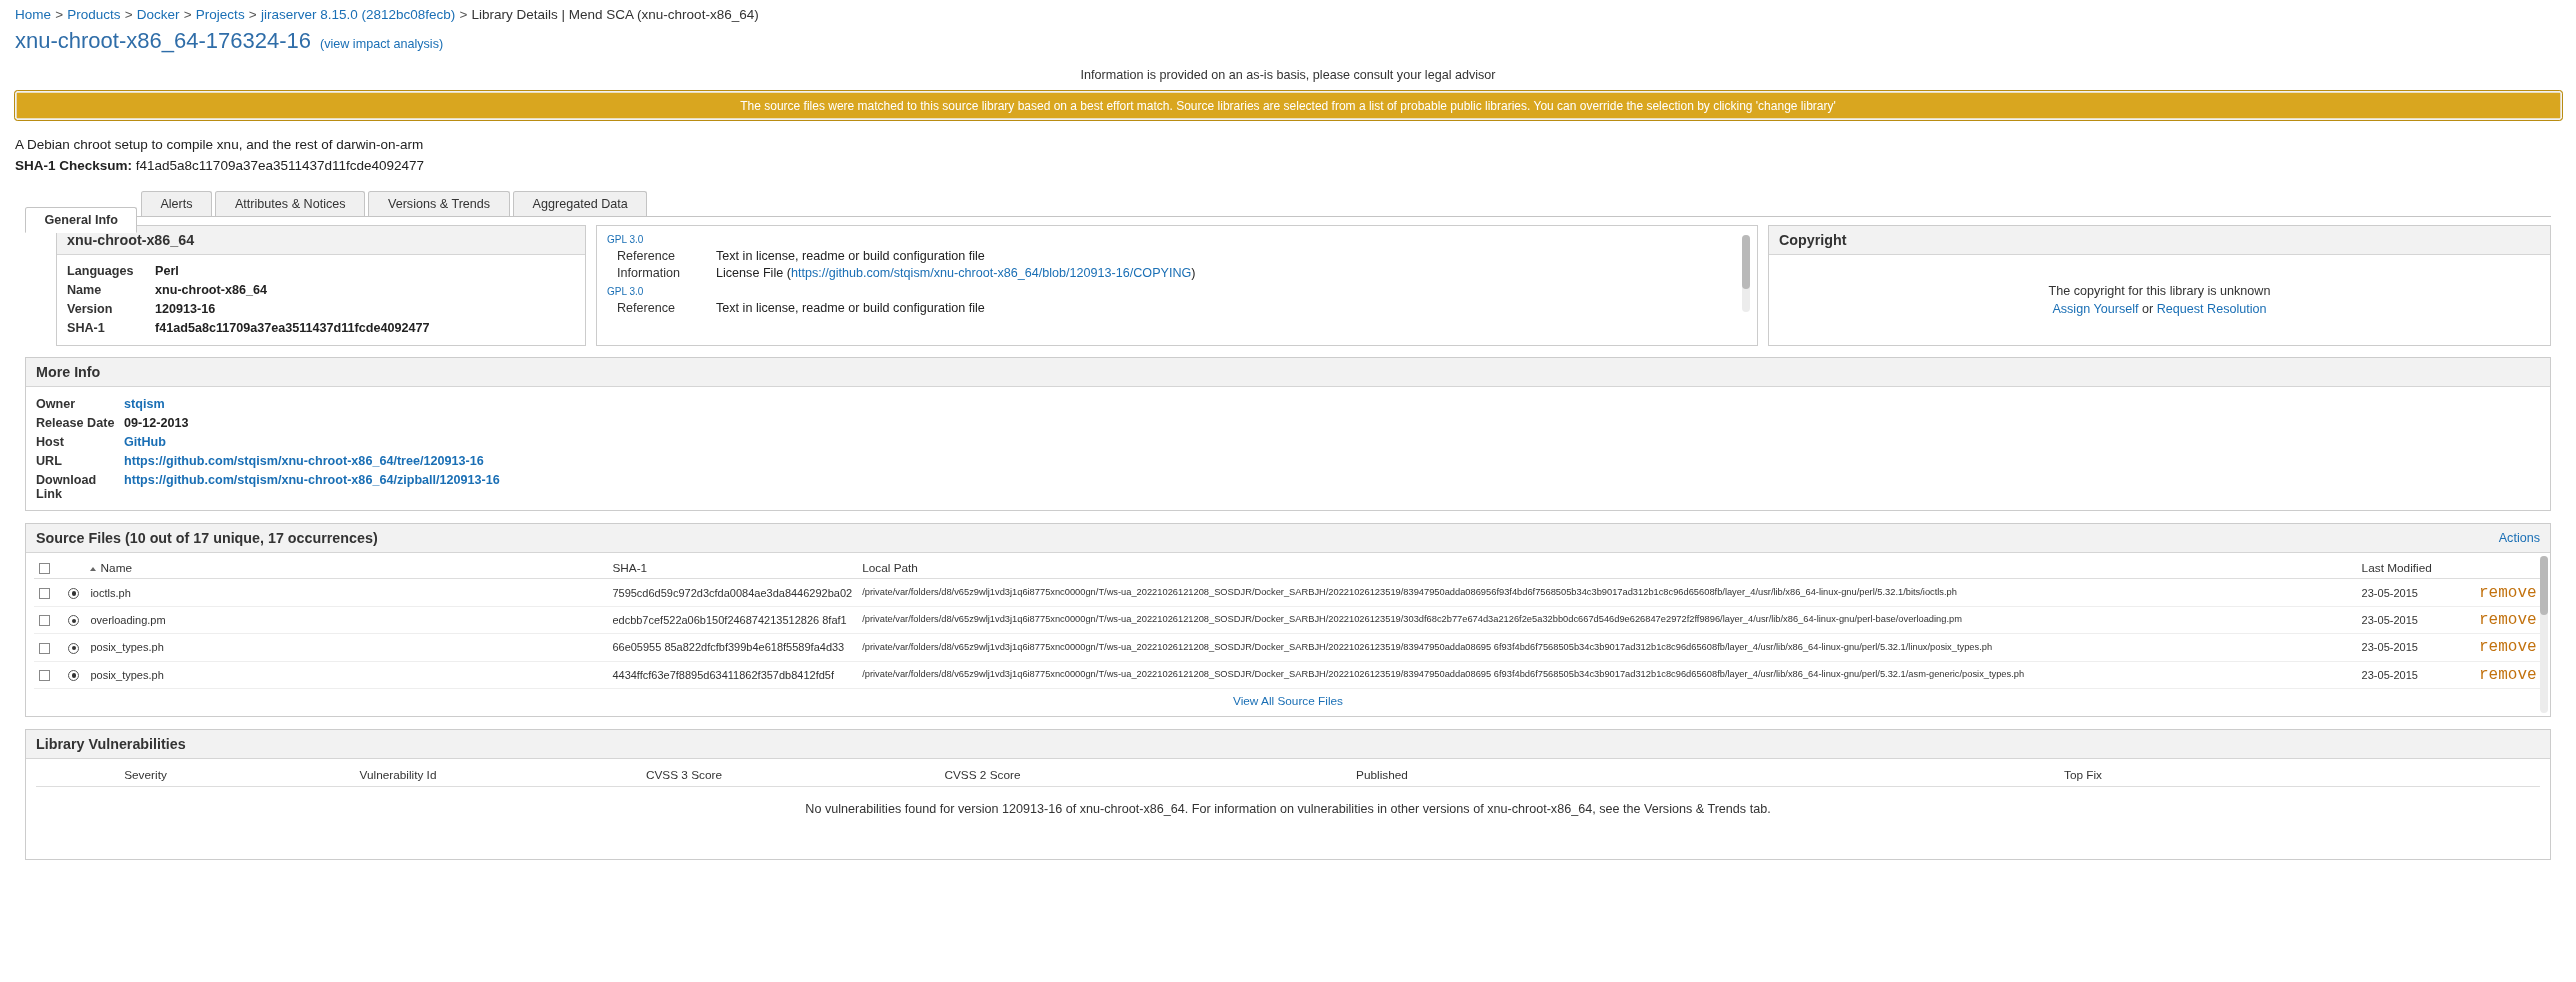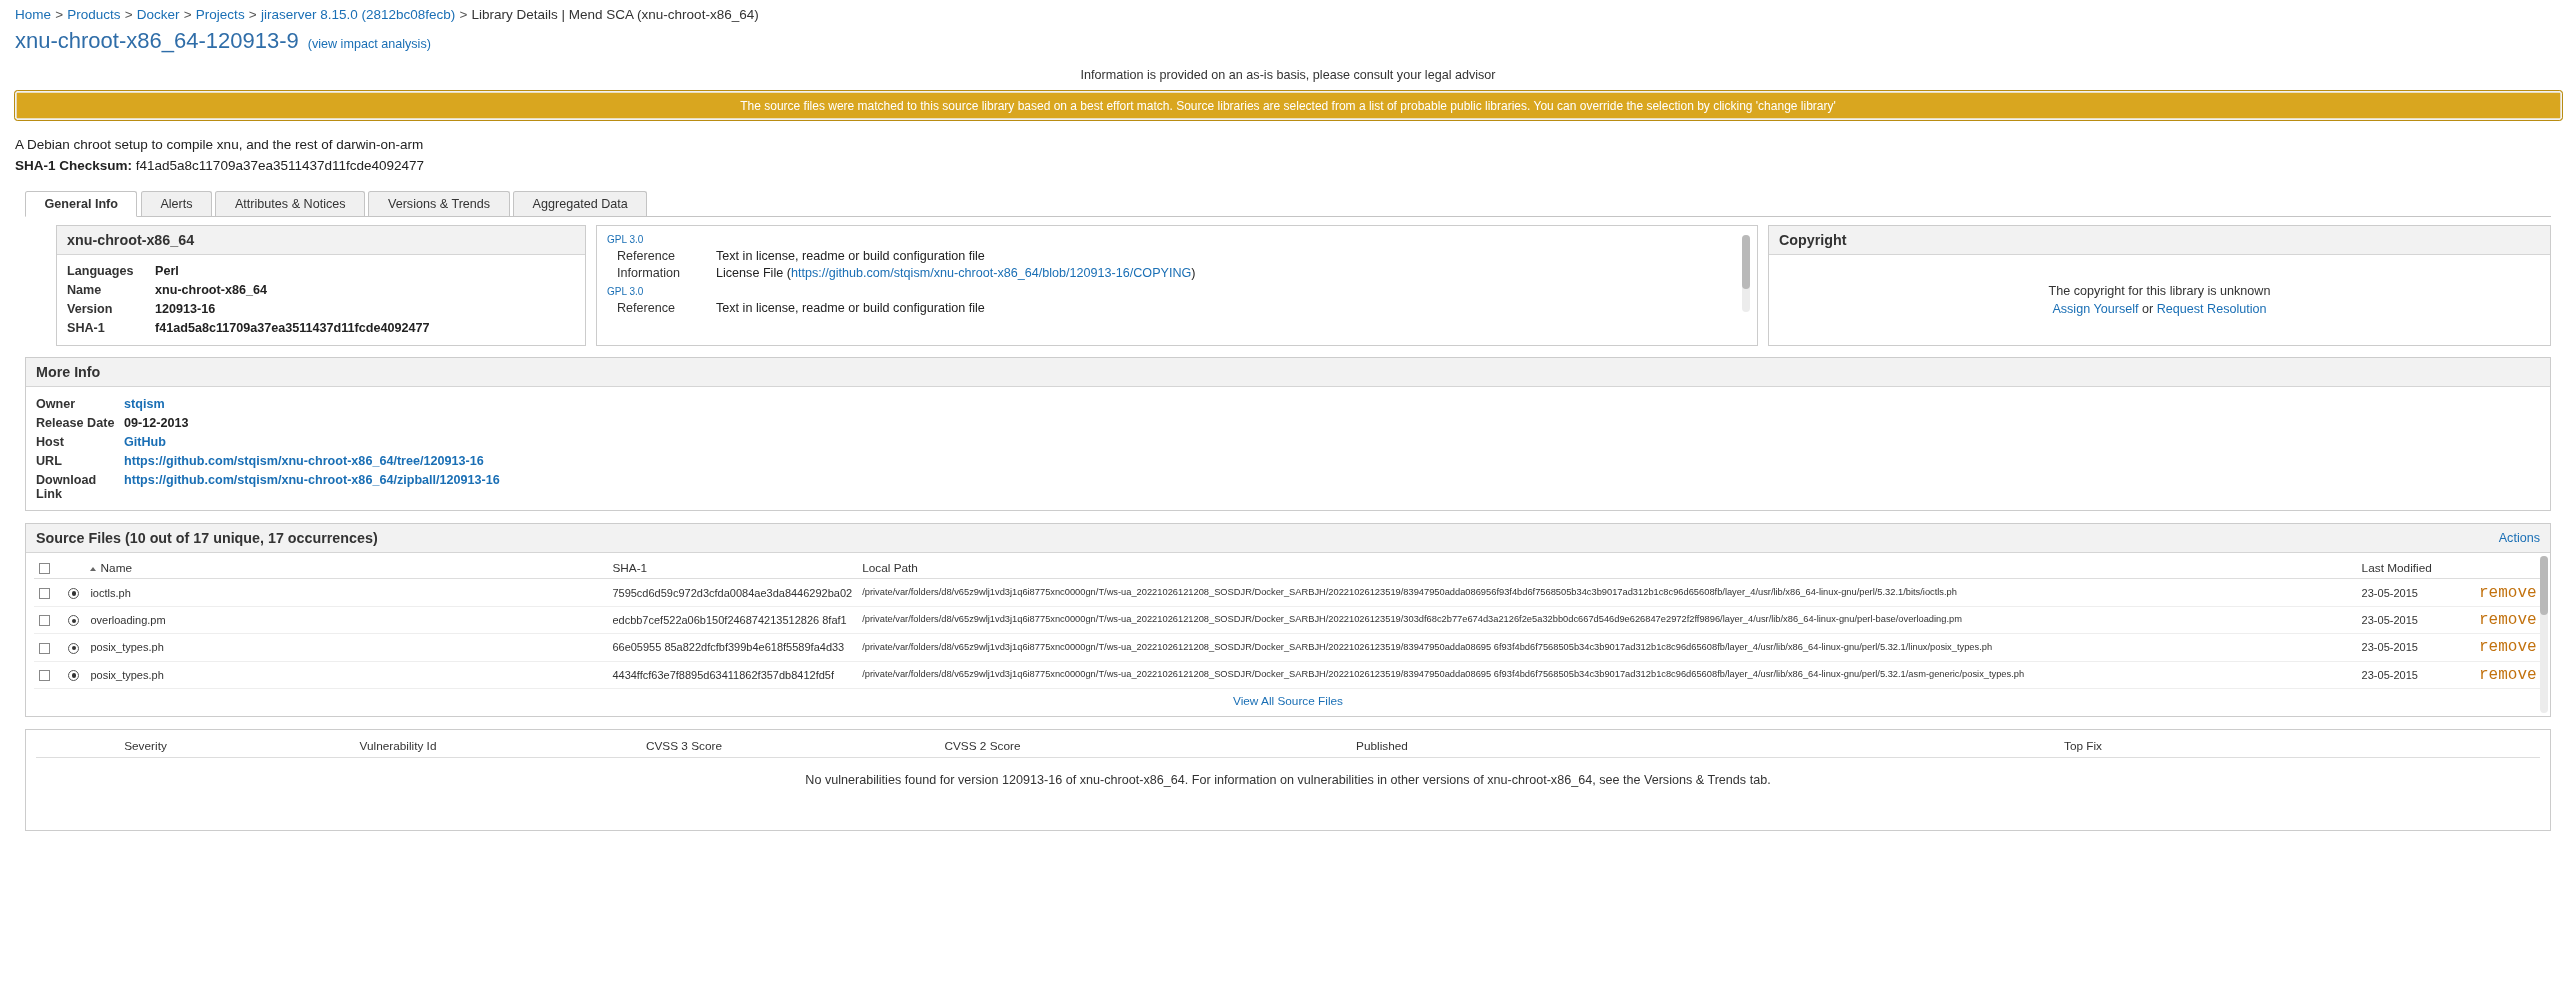--- a/index.html
+++ b/index.html
@@ -78,21 +78,21 @@
     color: #333;
     margin-right: 3.4px;
     border-radius: 2.5px 2.5px 0 0;
     line-height: 15px;
     cursor: pointer;
   }
   .tab.active {
     background: #ffffff;
     font-weight: bold;
     position: relative;
-    top: 1px;
+    top: 17px;
     border-bottom: 0.8px solid #ffffff;
   }
 
   
   .panels-row {
     display: flex;
     margin: 8.4px 25px 0 25px;
     gap: 10px;
     align-items: stretch;
   }
@@ -267,21 +267,21 @@
   .vuln-section-body { padding: 5px 10px 34px 10px; }
 </style>
 </head>
 <body>
 
 <div class="breadcrumb">
   <a href="#">Home</a><span class="sep">&gt;</span><a href="#">Products</a><span class="sep">&gt;</span><a href="#">Docker</a><span class="sep">&gt;</span><a href="#">Projects</a><span class="sep">&gt;</span><a href="#">jiraserver 8.15.0 (2812bc08fecb)</a><span class="sep">&gt;</span><span>Library Details | Mend SCA (xnu-chroot-x86_64)</span>
 </div>
 
 <div class="title-row">
-  <span class="main-title">xnu-chroot-x86_64-120913-9</span>
+  <span class="main-title">xnu-chroot-x86_64-176324-16</span>
   <a href="#" class="impact-link">(view impact analysis)</a>
 </div>
 
 <div class="disclaimer">Information is provided on an as-is basis, please consult your legal advisor</div>
 
 <div class="warning-banner">The source files were matched to this source library based on a best effort match. Source libraries are selected from a list of probable public libraries. You can override the selection by clicking 'change library'</div>
 
 <div class="desc-block">
   <div class="desc-line">A Debian chroot setup to compile xnu, and the rest of darwin-on-arm</div>
   <div class="desc-line">
@@ -457,20 +457,23 @@
     <div class="view-all">
       <a href="#">View All Source Files</a>
     </div>
     <div class="files-scroll">
       <div class="thumb"></div>
     </div>
   </div>
 </div>
 
 <div class="section">
+  <div class="section-head">
+    <span>Library Vulnerabilities</span>
+  </div>
   <div class="vuln-section-body">
     <table class="vulns">
       <thead>
         <tr>
           <th style="width:219px">Severity</th>
           <th style="width:286px">Vulnerability Id</th>
           <th style="width:286px">CVSS 3 Score</th>
           <th style="width:311px">CVSS 2 Score</th>
           <th style="width:488px">Published</th>
           <th>Top Fix</th>

